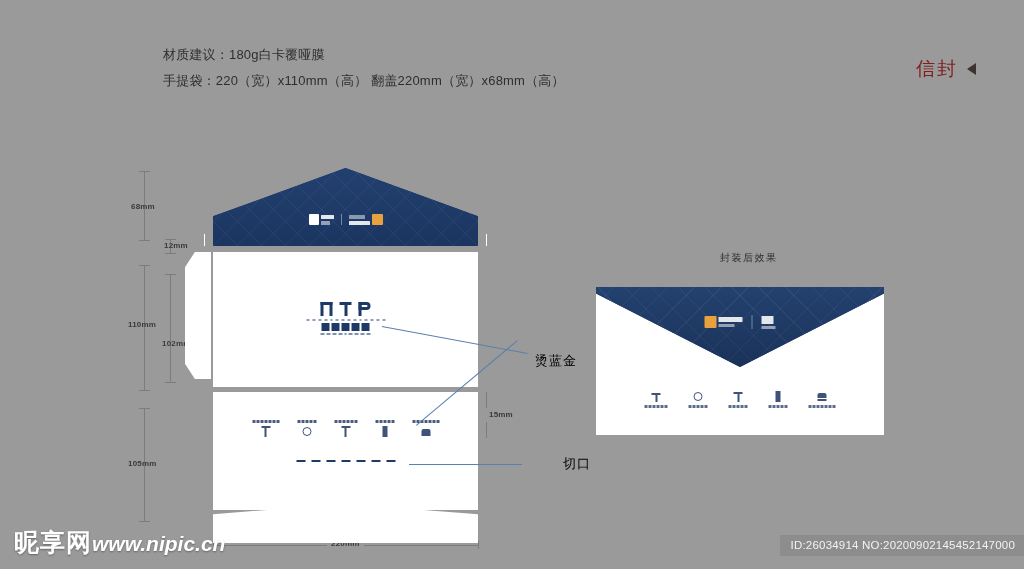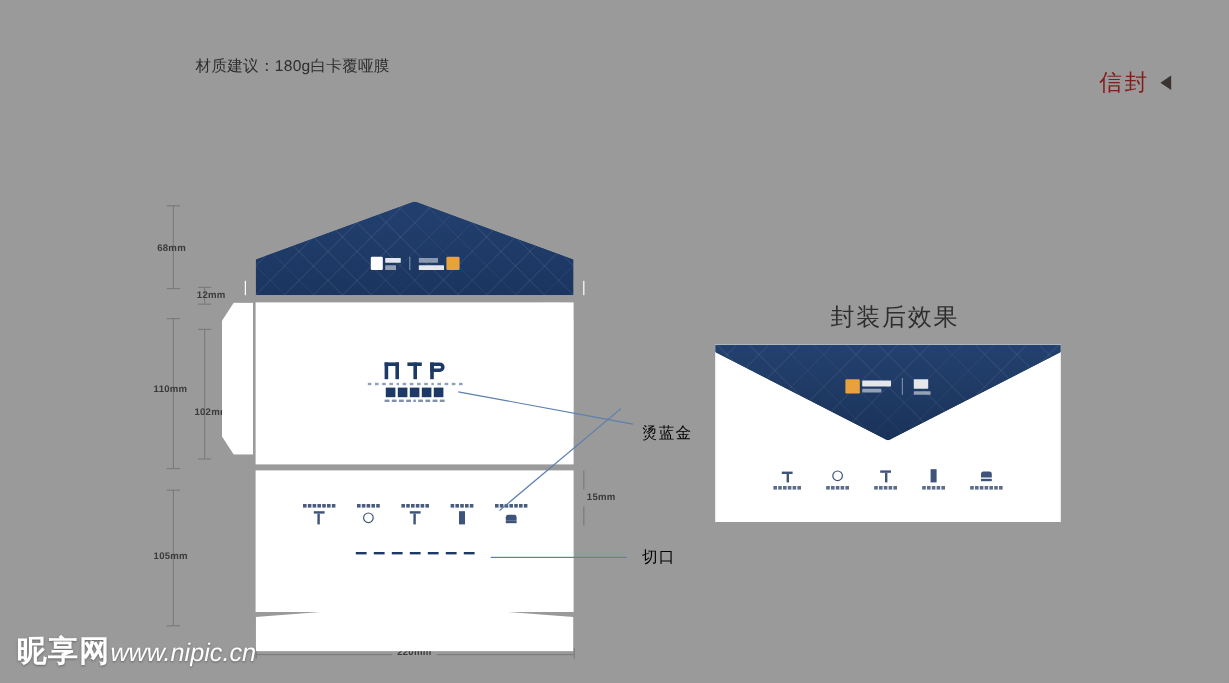--- a/index.html
+++ b/index.html
@@ -108,52 +108,53 @@
   .anno{position:absolute;color:#000000;font-size:13px;letter-spacing:1px;white-space:nowrap;}
 
   
   .dim-lab{position:absolute;color:#3a3a3a;font-size:8px;letter-spacing:.2px;white-space:nowrap;font-weight:bold;}
   .vrail{position:absolute;width:1px;background:#7c7c7c;}
   .hrail{position:absolute;height:1px;background:#7c7c7c;}
   .cap{position:absolute;height:1px;background:#7c7c7c;width:11px;}
   .vcap{position:absolute;width:1px;background:#7c7c7c;height:9px;}
 
   
-  .preview-title{position:absolute;left:692px;top:251px;color:#2e2e2e;font-size:20px;letter-spacing:1.5px;}
+  .preview-title{position:absolute;left:720px;top:251px;color:#2e2e2e;font-size:10px;letter-spacing:1.5px;}
   .sealed{position:absolute;left:596px;top:287px;width:288px;height:148px;background:#ffffff;overflow:hidden;}
   .sealed-flap{
     position:absolute;left:0;top:0;width:288px;height:80px;background:#1d3a66;
     clip-path:polygon(0% 0%,100% 0%,100% 8%,50% 100%,0% 8%);
     overflow:hidden;
   }
   .sealed-tex{position:absolute;inset:0;
     background-image:
       repeating-linear-gradient(45deg, rgba(255,255,255,.05) 0 1px, transparent 1px 19px),
       repeating-linear-gradient(-45deg, rgba(255,255,255,.05) 0 1px, transparent 1px 19px),
       linear-gradient(180deg,#23416f 0%,#1a3259 100%);}
   .sealed-logos{position:absolute;left:50%;top:28px;transform:translateX(-50%);display:flex;align-items:center;gap:9px;}
   .sealed-svc{position:absolute;left:50%;top:104px;transform:translateX(-50%);display:flex;gap:21px;}
 
   
   .wm{position:absolute;left:14px;bottom:10px;display:flex;align-items:baseline;gap:0;
       color:#ffffff;text-shadow:0 1px 2px rgba(0,0,0,.35);}
   .wm-cn{font-size:25px;font-weight:bold;letter-spacing:1px;font-family:"DejaVu Sans",sans-serif;}
-  .wm-url{font-size:21px;font-style:italic;font-weight:normal;}
+  .wm-url{font-size:21px;font-style:italic;font-weight:bold;}
 
   
   .idbar{position:absolute;right:0;bottom:13px;background:#8d8d8d;color:#f2f2f2;
          font-size:11.5px;letter-spacing:.2px;padding:4px 9px 5px 11px;}
 </style>
 </head>
 <body>
 
 <div class="stage">
 
   <div class="spec">
     <div>材质建议：180g白卡覆哑膜</div>
+    <div>手提袋：220（宽）x110mm（高）  翻盖220mm（宽）x68mm（高）</div>
   </div>
 
   <div class="page-title">
     <span class="t">信封</span>
     <span class="tri-left"></span>
   </div>
 
   <div>
 
     <div class="cap" style="left:139px;top:171px;"></div>
@@ -360,21 +361,21 @@
   </div>
 
   <div>
 
     <div class="lead" style="left:382px;top:326px;width:148px;transform:rotate(10.5deg);"></div>
 
     <div class="lead" style="left:416px;top:425px;width:132px;transform:rotate(-40deg);"></div>
     <div class="anno" style="left:535px;top:352px;">烫蓝金</div>
 
     <div class="lead" style="left:409px;top:464px;width:113px;"></div>
-    <div class="anno" style="left:535px;top:455px;text-align:right;">切口</div>
+    <div class="anno" style="left:563px;top:455px;text-align:right;">切口</div>
   </div>
 
   <div class="preview-title">封装后效果</div>
 
   <div class="sealed">
     <div class="sealed-flap">
       <div class="sealed-tex"></div>
     </div>
     <div class="sealed-logos">
       <div class="lk">
@@ -461,14 +462,15 @@
           </span>
       </div>
     </div>
   </div>
 
   <div class="wm">
     <span class="wm-cn">昵享网</span>
     <span class="wm-url">www.nipic.cn</span>
   </div>
 
+  <div class="idbar">ID:26034914 NO:20200902145452147000</div>
 
 </div>
 
 </body></html>

